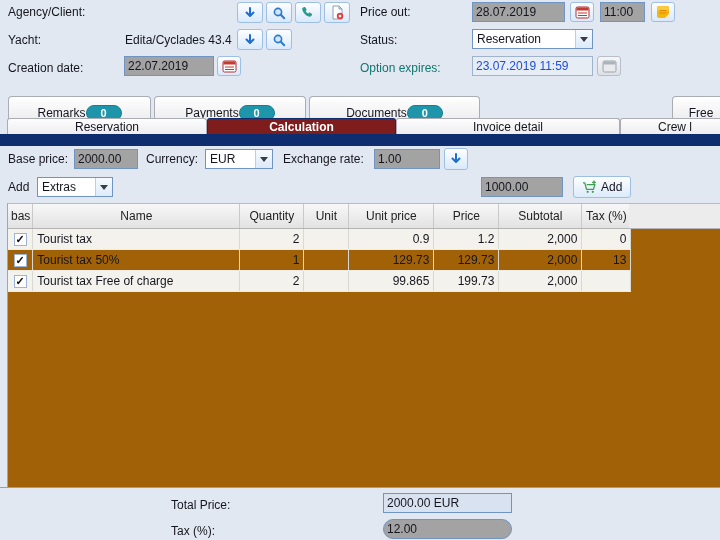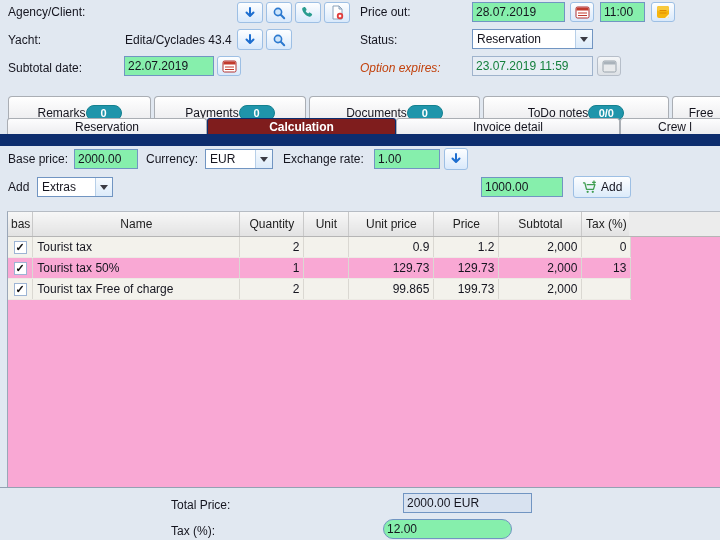--- a/index.html
+++ b/index.html
@@ -1,42 +1,42 @@
 <!DOCTYPE html>
 <html><head>
 <meta charset="utf-8">
 <style>
   html,body{margin:0;padding:0;}
   .screen{position:relative;width:720px;height:540px;background:#e1e8f1;
     font-family:"Liberation Sans",sans-serif;font-size:12px;color:#15151f;overflow:hidden;padding-left:20px;}
   .lbl{position:absolute;white-space:nowrap;}
-  .lbl-dim{color:#c2410c;font-style:italic;}
-  input.fld{position:absolute;box-sizing:border-box;border:1px solid #7195c2;background:#86efac;
+  .lbl-dim{color:#0f766e;}
+  input.fld{position:absolute;box-sizing:border-box;border:1px solid #7195c2;background:#a3a3a3;
     font-family:"Liberation Sans",sans-serif;font-size:12px;color:#15151f;padding:0 3px;height:20px;outline:none;}
-  input.fld:disabled{background:#e7edf5;color:#15803d;border-color:#9fb3cc;}
+  input.fld:disabled{background:#e7edf5;color:#1d4ed8;border-color:#9fb3cc;}
   .ro{background:#d8e2f0 !important;}
   .ibtn{position:absolute;box-sizing:border-box;width:26px;height:21px;border:1px solid #9dbfe4;border-radius:3px;
     background:linear-gradient(#fdfeff,#d9e9fb);display:flex;align-items:center;justify-content:center;cursor:pointer;padding:0;}
   .ibtn.gray{background:linear-gradient(#f4f6f8,#dde1e6);border-color:#b6bec9;}
   .combo{position:absolute;box-sizing:border-box;border:1px solid #7195c2;background:#fff;height:20px;display:flex;align-items:center;cursor:pointer;}
   .combo .cval{flex:1;padding:0 4px;white-space:nowrap;overflow:hidden;}
   .combo .cbtn{width:16px;align-self:stretch;border-left:1px solid #b7cfe8;background:linear-gradient(#f6fafe,#dcebfa);
     display:flex;align-items:center;justify-content:center;}
   .tri{width:0;height:0;border-left:4px solid transparent;border-right:4px solid transparent;border-top:5px solid #3b3b44;}
   
   .tab1{position:absolute;top:96px;height:32px;box-sizing:border-box;border:1px solid #aaaeb4;border-bottom:none;
     border-radius:4px 4px 0 0;background:linear-gradient(#ffffff,#e7e7ea);display:flex;align-items:center;justify-content:center;gap:0;cursor:pointer;}
   .badge{min-width:22px;text-align:center;background:#1f95ab;border:1px solid #13808f;color:#fff;font-weight:bold;
     font-size:11px;border-radius:8px;padding:0 6px;line-height:14px;}
   .tab2{position:absolute;top:118px;height:16px;box-sizing:border-box;border:1px solid #aaaeb4;border-bottom:none;
     border-radius:3px 3px 0 0;background:linear-gradient(#fdfdfe,#ededf0);display:flex;align-items:center;justify-content:center;cursor:pointer;line-height:16px;}
   .tab2.active{background:#7f1d1d;border-color:#0d2d6e;color:#fff;font-weight:bold;}
   .navyband{position:absolute;left:0;top:134px;width:720px;height:12px;background:#0d2d6e;}
   
-  .grid{position:absolute;left:7px;top:211px;width:713px;height:284px;background:#f9a8d4;
+  .grid{position:absolute;left:7px;top:203px;width:713px;height:284px;background:#a16207;
     border-left:1px solid #9aa7b8;border-top:1px solid #b6bcc4;box-sizing:border-box;}
   table.tbl{border-collapse:collapse;table-layout:fixed;font-size:12px;}
   table.tbl th{height:24px;background:linear-gradient(#f7f7f7,#e2e2e2);border-right:1px solid #c9c9c9;
     border-bottom:1px solid #b5b5b5;font-weight:normal;color:#222;padding:0 2px;overflow:hidden;white-space:nowrap;}
   table.tbl td{height:20px;border-right:1px solid #dad8d2;border-bottom:1px solid #eceae4;padding:0 4px;
     overflow:hidden;white-space:nowrap;}
   tr.alt td{background:#f3f2ec;}
   td.num,th.num{text-align:right;}
   td.nm{text-align:left;padding-left:5px;}
   .hdr-fill{position:absolute;left:621px;top:0;width:92px;height:24px;background:#ececec;border-bottom:1px solid #b5b5b5;}
@@ -86,21 +86,21 @@
         <path d="M7 2v7M3.5 6.5L7 10l3.5-3.5" stroke="#1d6ed0" stroke-width="2" fill="none" stroke-linecap="round" stroke-linejoin="round"></path>
       </svg>
   </button>
   <button class="ibtn" style="left:266px;top:29px">
     <svg width="14" height="14" viewBox="0 0 14 14">
         <circle cx="6" cy="6" r="3.6" fill="#cfe6fb" stroke="#2c79cf" stroke-width="1.6"></circle>
         <line x1="8.8" y1="8.8" x2="12.2" y2="12.2" stroke="#2c79cf" stroke-width="2" stroke-linecap="round"></line>
       </svg>
   </button>
 
-  <div class="lbl" style="left:8px;top:61px">Subtotal date:</div>
+  <div class="lbl" style="left:8px;top:61px">Creation date:</div>
   <input class="fld" style="left: 124px; top: 56px; width: 90px;" value="22.07.2019">
   <button class="ibtn" style="left:217px;top:56px;width:24px;height:20px">
     <svg width="15" height="14" viewBox="0 0 15 14">
         <rect x="1" y="2" width="13" height="11" rx="1.5" fill="#fff" stroke="#b03030"></rect>
         <rect x="1.5" y="2.5" width="12" height="3" fill="#c23b2e"></rect>
         <line x1="3" y1="8" x2="12" y2="8" stroke="#c23b2e"></line>
         <line x1="3" y1="10.5" x2="12" y2="10.5" stroke="#c23b2e"></line>
       </svg>
   </button>
 
@@ -146,24 +146,20 @@
     <span>Remarks</span>
     <span class="badge">0</span>
   </div>
   <div class="tab1" style="left:154px;width:152px">
     <span>Payments</span>
     <span class="badge">0</span>
   </div>
   <div class="tab1" style="left:309px;width:171px">
     <span>Documents</span>
     <span class="badge">0</span>
-  </div>
-  <div class="tab1" style="left:483px;width:186px">
-    <span>ToDo notes</span>
-    <span class="badge">0/0</span>
   </div>
   <div class="tab1" style="left:672px;width:58px">
     <span>Free</span>
   </div>
 
   <div class="tab2" style="left:7px;width:200px">
     <span>Reservation</span>
   </div>
   <div class="tab2 active" style="left:207px;width:189px">
     <span>Calculation</span>
@@ -274,18 +270,18 @@
           <td class="num">199.73</td>
           <td class="num">2,000</td>
           <td class="num"></td>
         </tr>
       </tbody>
     </table>
   </div>
 
   <div class="footer">
     <div class="lbl" style="left:171px;top:10px">Total Price:</div>
-    <input class="fld ro" readonly="" style="left: 383px; top: 5px; width: 129px; margin-left: 20px;" value="2000.00 EUR">
+    <input class="fld ro" readonly="" style="left: 383px; top: 5px; width: 129px;" value="2000.00 EUR">
     <div class="lbl" style="left:171px;top:36px">Tax (%):</div>
     <input class="fld" style="left: 383px; top: 31px; width: 129px; border-radius: 10px;" value="12.00">
   </div>
 
 </div>
 
 </body></html>

